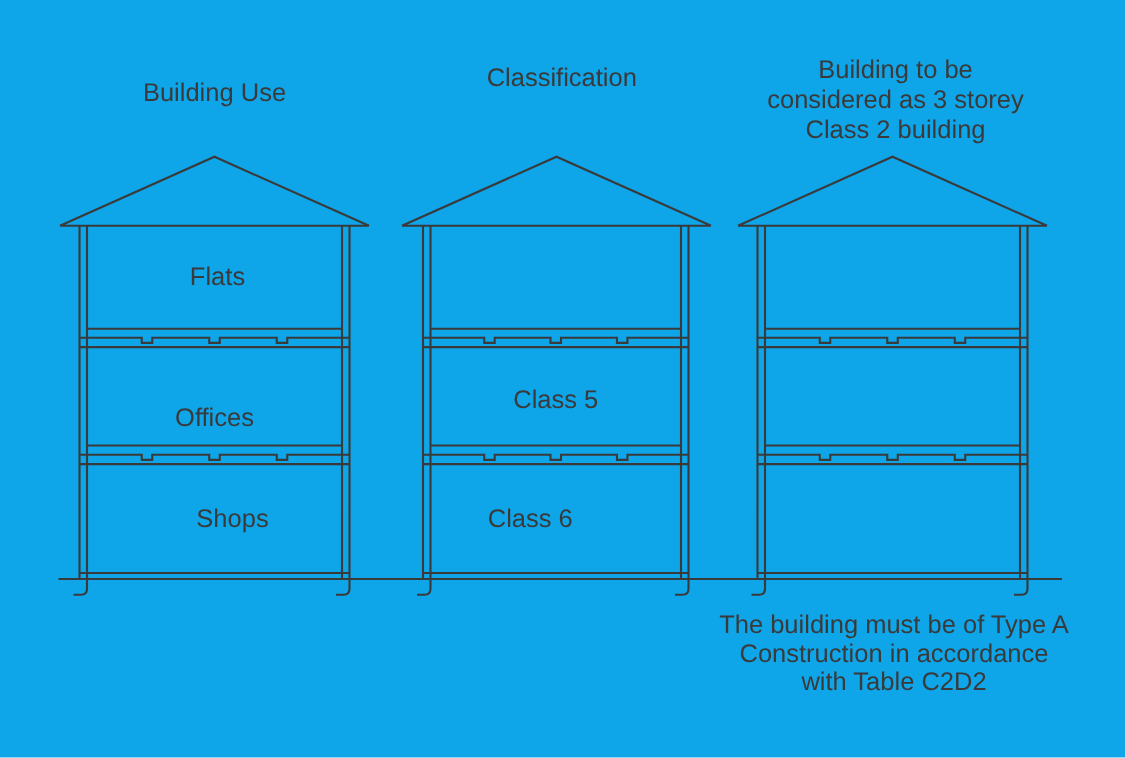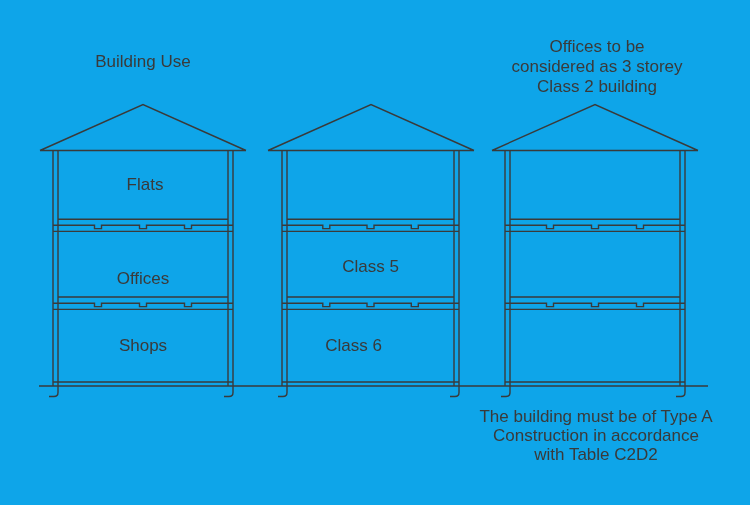--- a/index.html
+++ b/index.html
@@ -70,29 +70,30 @@
       <path d="M505 382 H685"></path>
       <path d="M510 386 V392.5 Q510 396.5 506 396.5 H501 M685 386 V392.5 Q685 396.5 681 396.5 H676"></path>
     </g>
   </svg>
 
   <div class="lbl" style="left:43px;top:52px;width:200px;">
     <span>Building Use</span>
   </div>
   <div class="lbl" style="left:53px;top:175px;width:184px;">Flats</div>
   <div class="lbl" style="left:53px;top:269px;width:180px;">Offices</div>
-  <div class="lbl" style="left:53px;top:336px;width:180px;">Shops</div>
+  <div class="lbl" style="left:53px;top:336px;width:180px;padding-left:12px;">Shops</div>
 
   <div class="lbl" style="left:264px;top:42px;width:221px;">
+    <span>Classification</span>
   </div>
   <div class="lbl" style="left:282px;top:257px;width:177px;">Class 5</div>
   <div class="lbl" style="left:282px;top:336px;width:143px;">Class 6</div>
 
   <div class="lbl" style="left:477px;top:37px;width:240px;">
-    <span>Offices to be</span>
+    <span>Building to be</span>
     <span>considered as 3 storey</span>
     <span>Class 2 building</span>
   </div>
 
   <div class="lbl footnote" style="left:416px;top:407px;width:360px;">
     <span>The building must be of Type A</span>
     <span>Construction in accordance</span>
     <span>with Table C2D2</span>
   </div>
 

